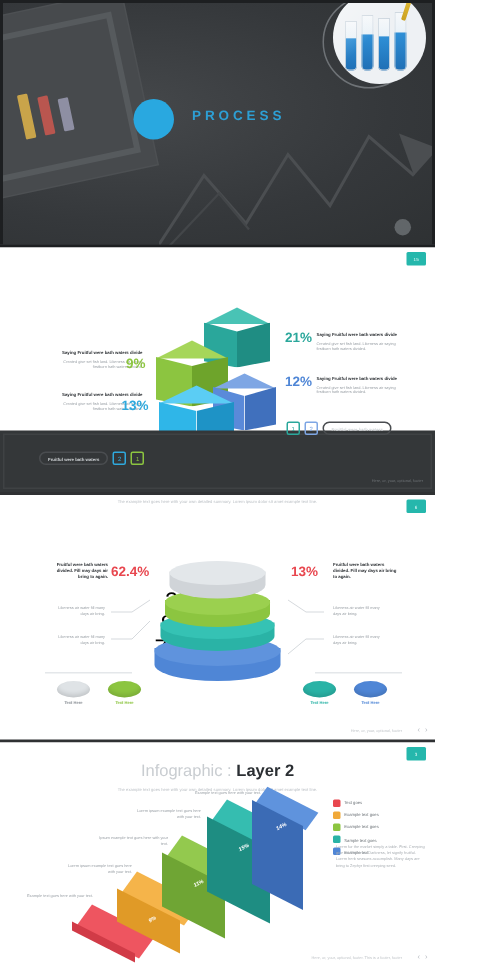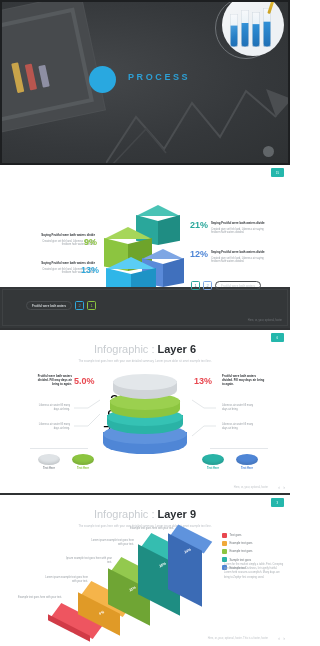--- a/index.html
+++ b/index.html
@@ -275,23 +275,20 @@
 
       <div style="position:absolute; right:8px; bottom:6px; font-size:2.6px; color:#6e7276;">Here, or, your, optional, footer</div>
     </div>
   </section>
 
   <section class="slide slide-light" id="s-cyl">
     <div class="badge-tr">
       <span>6</span>
     </div>
 
-    <div class="slide-title">
-      <span class="t-light">Infographic</span><span class="t-sep"> : </span><span class="t-bold">Layer 6</span>
-    </div>
     <div class="slide-sub">The example text goes here with your own detailed summary. Lorem ipsum dolor sit amet example text line.</div>
 
     <div class="cyl">
 
       <div style="position:absolute;left:2px;top:56px;width:84px;height:34px;">
         <div style="position:absolute;left:0;top:8px;width:84px;height:22px;background:#4f86d6;border-radius:0 0 42px 42px/0 0 11px 11px;"></div>
         <div style="position:absolute;left:0;top:0;width:84px;height:20px;border-radius:50%;background:#5f93dd;"></div>
         <div class="val" style="top:20px;">76%</div>
       </div>
 
@@ -310,21 +307,21 @@
       <div style="position:absolute;left:12px;top:6px;width:64px;height:30px;">
         <div style="position:absolute;left:0;top:7px;width:64px;height:18px;background:#d0d4d8;border-radius:0 0 32px 32px/0 0 9px 9px;"></div>
         <div style="position:absolute;left:0;top:0;width:64px;height:16px;border-radius:50%;background:#e3e7ea;"></div>
         <div class="val" style="top:16px;color:#fff;">12%</div>
       </div>
     </div>
 
     <div style="position:absolute; left:30px; top:45px; width:42px; text-align:right;">
       <div class="microb">Fruitful were bath waters divided. Fill may days air bring to again.</div>
     </div>
-    <div style="position:absolute; left:74px; top:46px; font-size:9px; font-weight:700; color:#e8474f;">5.0%</div>
+    <div style="position:absolute; left:74px; top:46px; font-size:9px; font-weight:700; color:#e8474f;">62.4%</div>
 
     <div class="micro" style="position:absolute; left:36px; top:74px; width:34px; text-align:right;">Likeness air water fill many days air bring.</div>
     <div class="micro" style="position:absolute; left:36px; top:93px; width:34px; text-align:right;">Likeness air water fill many days air bring.</div>
 
     <div style="position:absolute; left:194px; top:46px; font-size:9px; font-weight:700; color:#e8474f;">13%</div>
     <div style="position:absolute; left:222px; top:45px; width:44px;">
       <div class="microb">Fruitful were bath waters divided. Fill may days air bring to again.</div>
     </div>
     <div class="micro" style="position:absolute; left:222px; top:74px; width:34px;">Likeness air water fill many days air bring.</div>
     <div class="micro" style="position:absolute; left:222px; top:93px; width:34px;">Likeness air water fill many days air bring.</div>
@@ -359,21 +356,21 @@
     <div class="slide-footnote">Here, or, your, optional, footer</div>
     <div class="navarrows">‹  ›</div>
   </section>
 
   <section class="slide slide-light" id="s-stairs">
     <div class="badge-tr">
       <span>3</span>
     </div>
 
     <div class="slide-title">
-      <span class="t-light">Infographic</span><span class="t-sep"> : </span><span class="t-bold">Layer 9</span>
+      <span class="t-light">Infographic</span><span class="t-sep"> : </span><span class="t-bold">Layer 2</span>
     </div>
     <div class="slide-sub">The example text goes here with your own detailed summary. Lorem ipsum dolor sit amet example text line.</div>
 
     <div class="stairs">
 
       <div class="step" style="left:0px; top:80px;">
         <div class="top" style="width:42px;height:20px;background:#ee5560;
              transform:skewY(27deg) skewX(-28deg);"></div>
         <div class="front" style="left:-8px;top:14px;width:42px;height:6px;background:#d13b47;
              transform:skewY(27deg);"></div>

